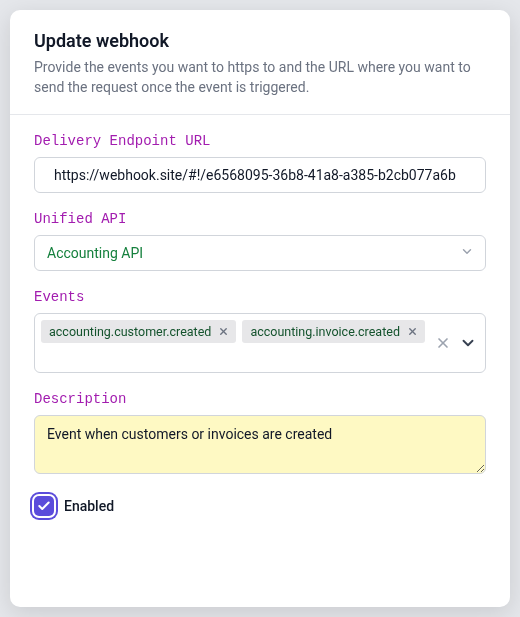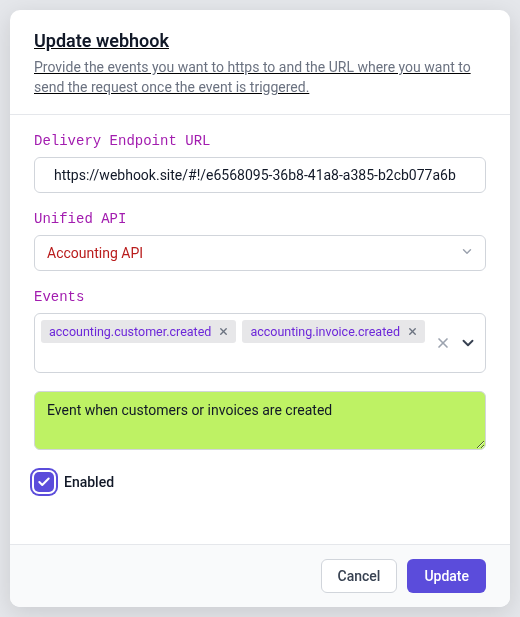--- a/index.html
+++ b/index.html
@@ -24,21 +24,20 @@
       background: #ffffff;
       border-radius: 10px;
       box-shadow: 0 6px 24px rgba(0,0,0,0.12);
       display: flex;
       flex-direction: column;
       overflow: hidden;
     }
     .modal-header {
       padding: 20px 24px 16px 24px;
       border-bottom: 1px solid #e5e7eb;
-      text-decoration: underline;
     }
     .modal-title {
       font-size: 18px;
       font-weight: 600;
       color: #111827;
       margin-bottom: 6px;
     }
     .modal-subtitle {
       font-size: 14px;
       color: #6b7280;
@@ -74,21 +73,21 @@
     .text-input::placeholder {
       color: #9ca3af;
     }
     .select-wrap {
       position: relative;
     }
     .select-input {
       width: 100%;
       padding: 9px 36px 9px 12px;
       font-size: 14px;
-      color: #b91c1c;
+      color: #15803d;
       background: #ffffff;
       border: 1px solid #d1d5db;
       border-radius: 6px;
       outline: none;
       cursor: pointer;
       text-align: left;
       font-family: inherit;
     }
     .select-chevron {
       position: absolute;
@@ -109,21 +108,21 @@
       align-items: flex-start;
     }
     .tag {
       display: inline-flex;
       align-items: center;
       gap: 6px;
       background: #e7e7e9;
       border-radius: 3px;
       padding: 4px 6px 4px 8px;
       font-size: 12.5px;
-      color: #6d28d9;
+      color: #14532d;
     }
     .tag-x {
       cursor: pointer;
       color: #6b7280;
       display: inline-flex;
       align-items: center;
       padding: 1px;
     }
     .multiselect-controls {
       position: absolute;
@@ -142,21 +141,21 @@
     .ms-chevron {
       color: #374151;
       cursor: pointer;
       display: inline-flex;
     }
     .textarea {
       width: 100%;
       padding: 9px 12px;
       font-size: 14px;
       color: #111827;
-      background: #bef264;
+      background: #fef9c3;
       border: 1px solid #d1d5db;
       border-radius: 6px;
       outline: none;
       font-family: inherit;
       resize: both;
       min-height: 54px;
       line-height: 1.4;
     }
     .checkbox-row {
       display: flex;
@@ -268,32 +267,29 @@
           <span class="ms-chevron">
             <svg width="18" height="18" viewBox="0 0 24 24" fill="none" stroke="currentColor" stroke-width="2.5" stroke-linecap="round" stroke-linejoin="round">
                 <polyline points="6 9 12 15 18 9"></polyline>
               </svg>
           </span>
         </div>
       </div>
     </div>
 
     <div class="field">
+      <label class="field-label">Description</label>
       <textarea class="textarea" style="">Event when customers or invoices are created</textarea>
     </div>
 
     <div class="checkbox-row">
       <div class="checkbox">
         <svg width="14" height="14" viewBox="0 0 24 24" fill="none" stroke="#ffffff" stroke-width="3.5" stroke-linecap="round" stroke-linejoin="round">
             <polyline points="20 6 9 17 4 12"></polyline>
           </svg>
       </div>
       <span class="checkbox-label">Enabled</span>
     </div>
 
   </div>
 
-  <div class="modal-footer">
-    <button class="btn btn-secondary">Cancel</button>
-    <button class="btn btn-primary">Update</button>
-  </div>
 
 </div>
 
 </body></html>

